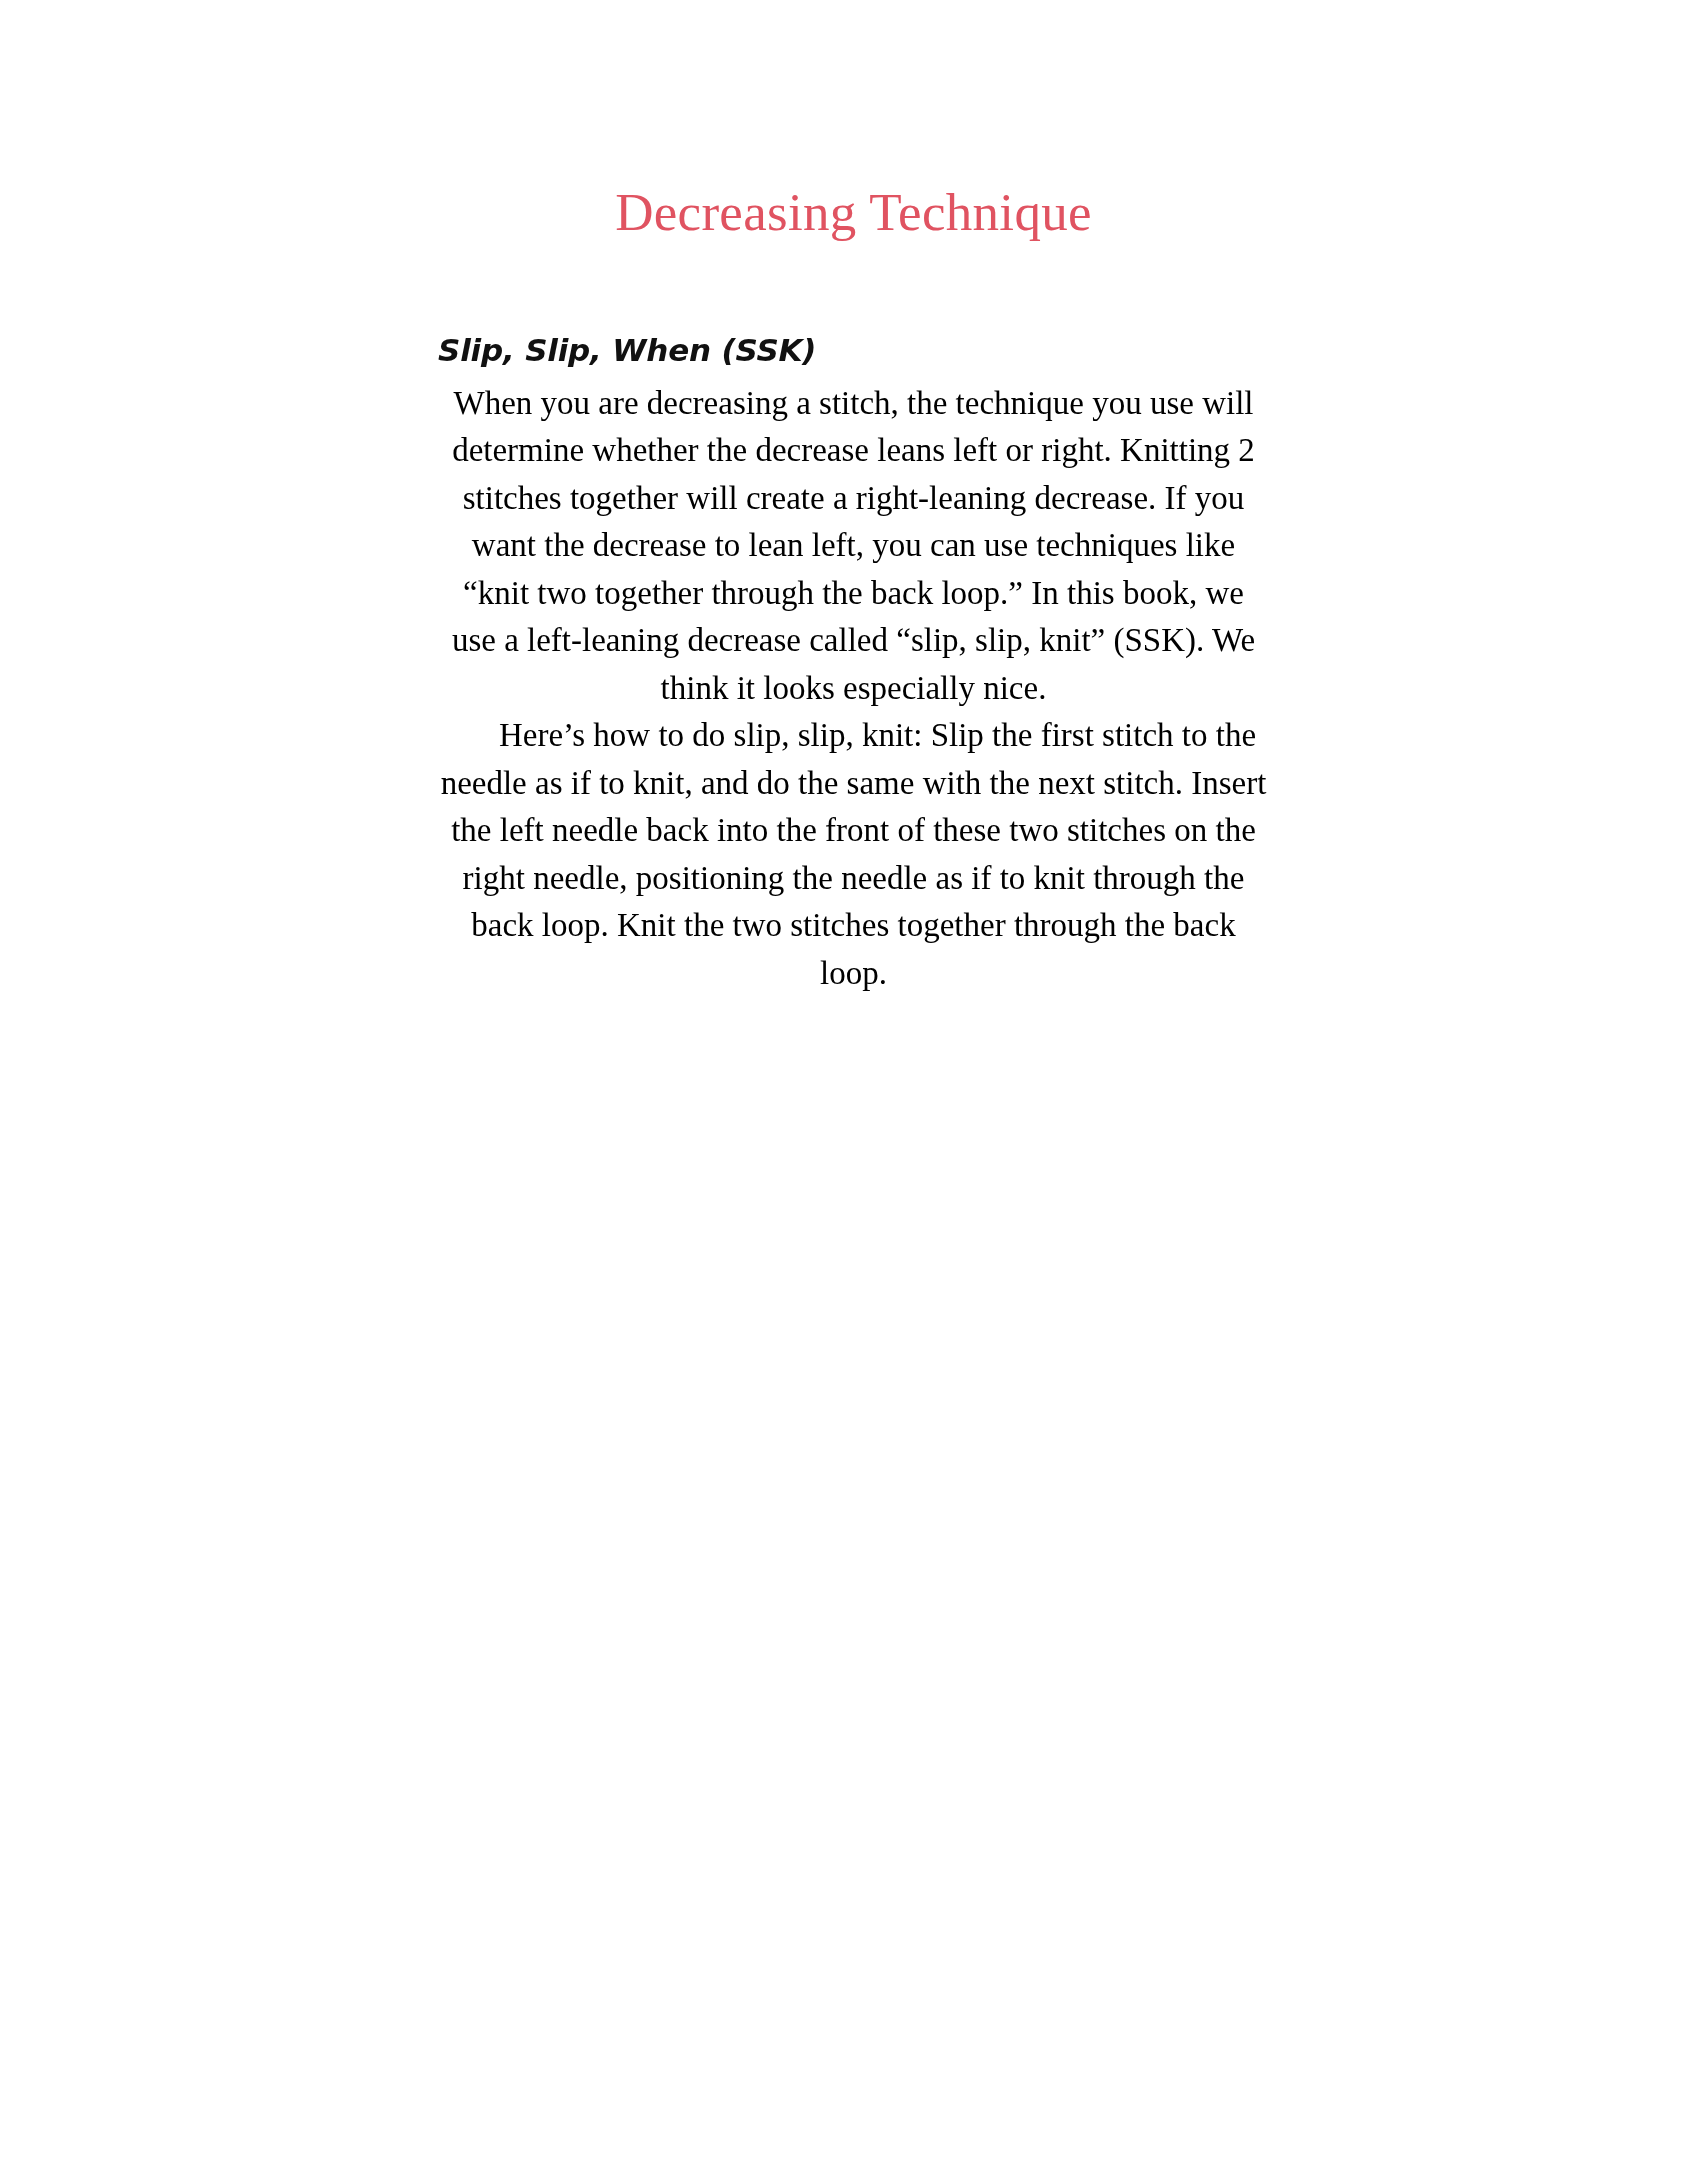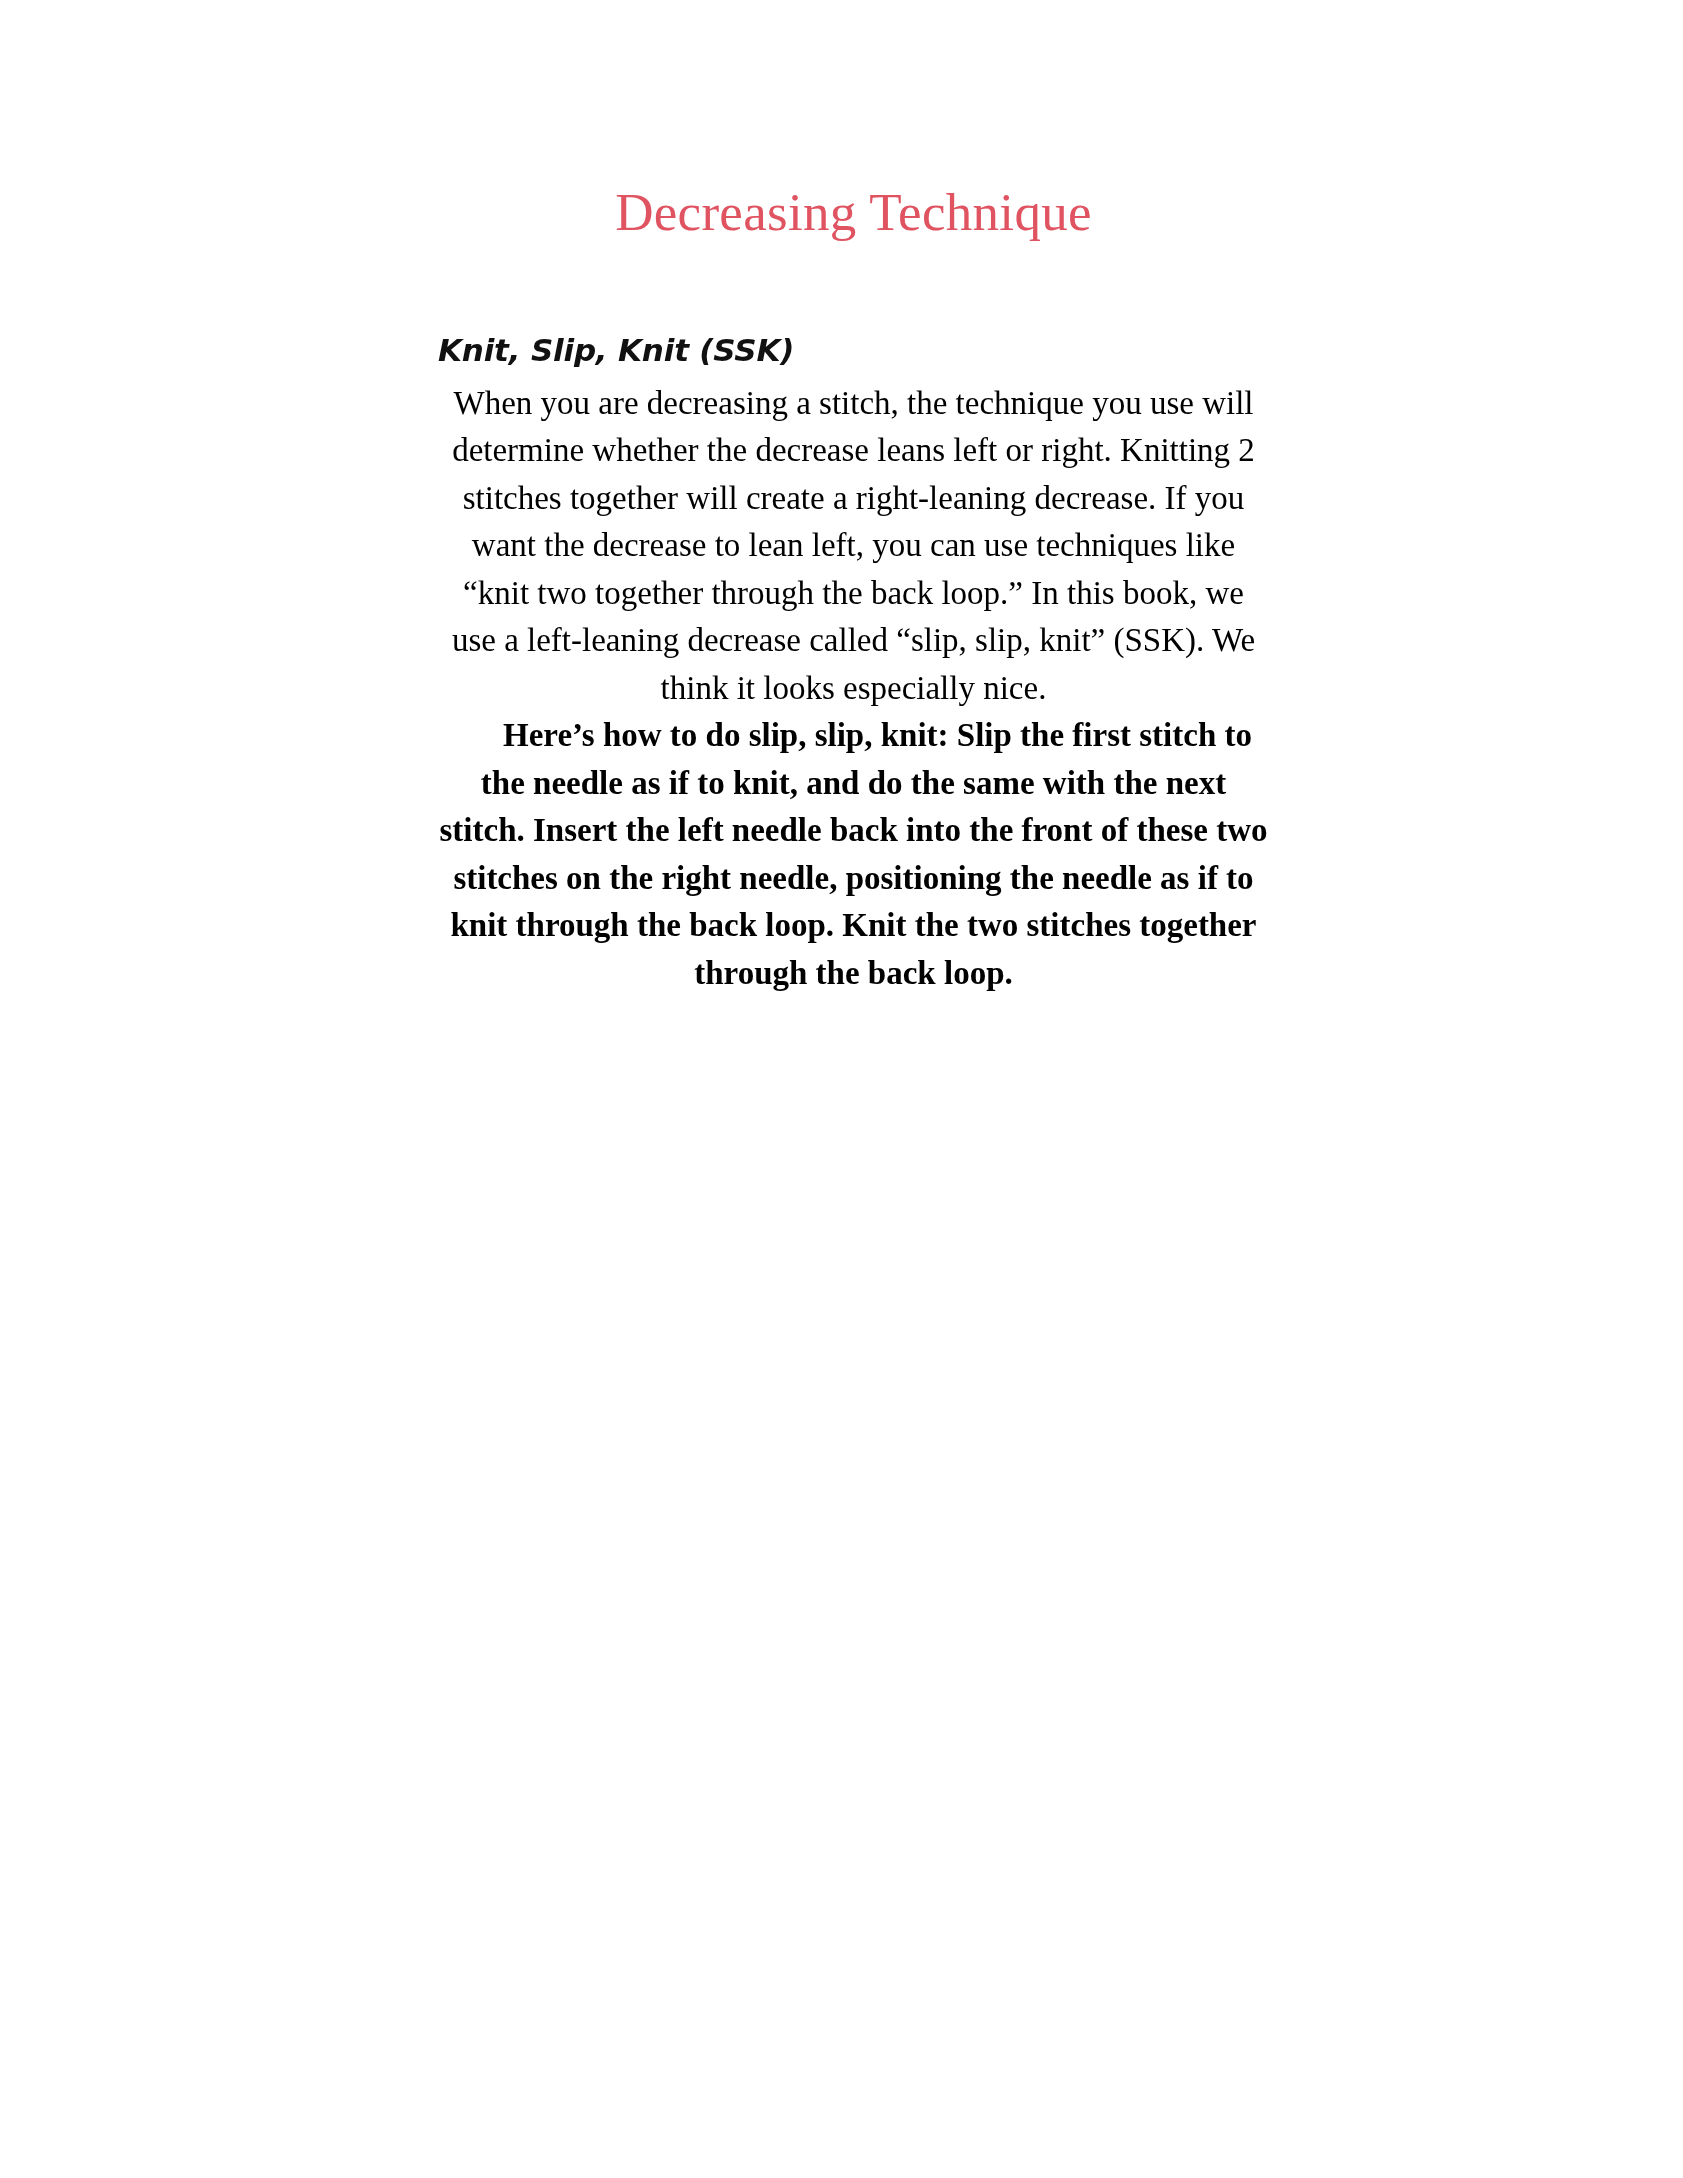--- a/index.html
+++ b/index.html
@@ -57,33 +57,32 @@
     line-height: 1.44;
     margin: 0;
     color: #000000;
     text-align: center;
   }
   .body-par.first {
     padding-top: 9px;
   }
   .body-par.indented {
     text-indent: 48px;
-    font-weight: bold;
   }
 </style>
 </head>
 <body>
 
 <div class="page">
 
   <h1 class="doc-title">Decreasing Technique</h1>
 
   <div class="content">
 
-    <h2 class="section-heading">Knit, Slip, Knit (SSK)</h2>
+    <h2 class="section-heading">Slip, Slip, When (SSK)</h2>
 
     <p class="body-par first">When you are decreasing a stitch, the technique you use will determine whether the decrease leans left or right. Knitting 2 stitches together will create a right-leaning decrease. If you want the decrease to lean left, you can use techniques like “knit two together through the back loop.” In this book, we use a left-leaning decrease called “slip, slip, knit” (SSK). We think it looks especially nice.</p>
 
     <p class="body-par indented">Here’s how to do slip, slip, knit: Slip the first stitch to the needle as if to knit, and do the same with the next stitch. Insert the left needle back into the front of these two stitches on the right needle, positioning the needle as if to knit through the back loop. Knit the two stitches together through the back loop.</p>
 
   </div>
 </div>
 
 
 </body></html>

